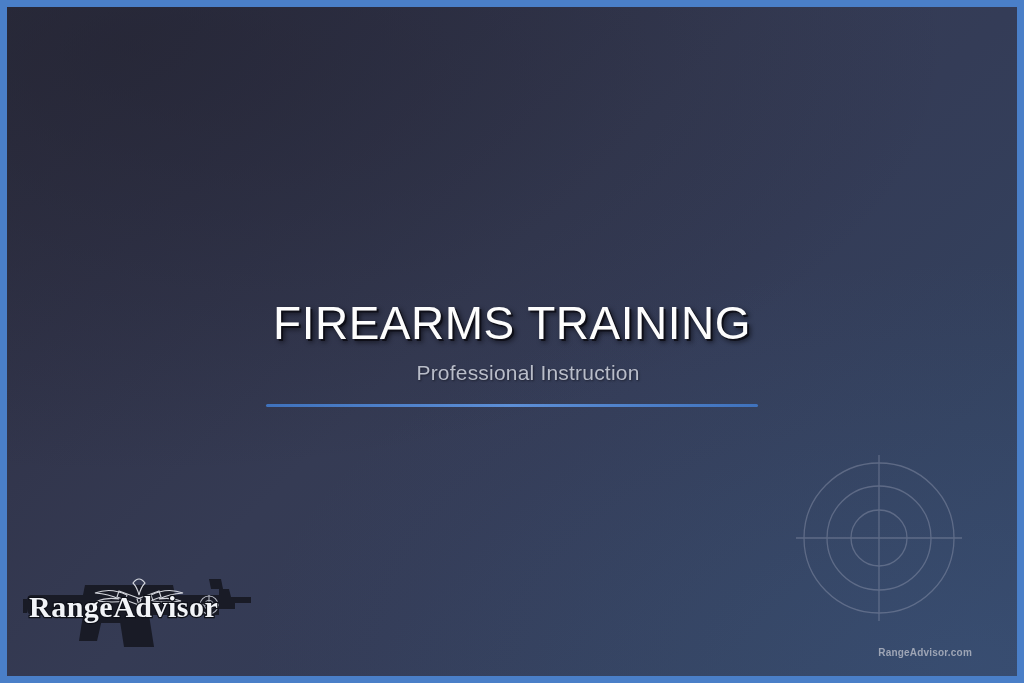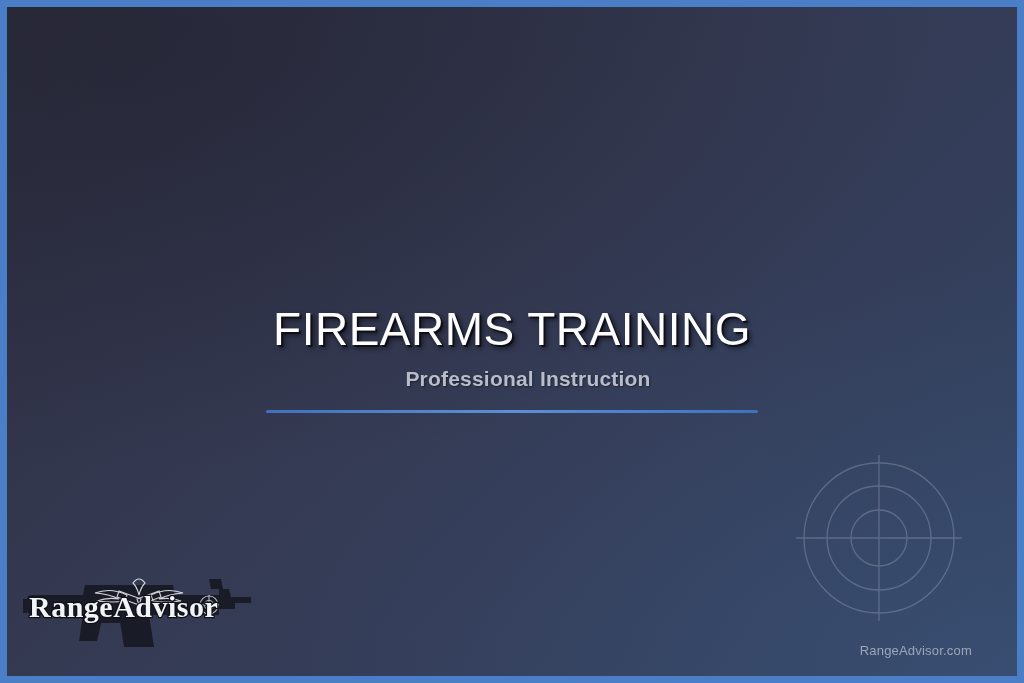--- a/index.html
+++ b/index.html
@@ -52,34 +52,34 @@
 
   
   .title-block {
     position: absolute;
     left: 0;
     right: 0;
     top: 286px;
     text-align: center;
   }
   .slide-title {
-    margin: 12px;
+    margin: 6px;
     font-size: 46px;
     font-weight: normal;
     letter-spacing: 0.5px;
     color: #fdfdfd;
     line-height: 1.05;
     text-shadow:
       2px 2px 0 rgba(12,12,20,0.85),
       3px 3px 5px rgba(8,8,14,0.75);
   }
   .slide-subtitle {
     margin: 14px 0 4px 0;
     font-size: 21px;
-    font-weight: bold;
+    font-weight: normal;
     color: #b9bdc9;
     letter-spacing: 0.2px;
     text-shadow: 1px 1px 2px rgba(10,10,18,0.5);
     padding-left: 32px;
   }
   .divider {
     width: 492px;
     height: 3px;
     margin: 19px auto 0 auto;
     background: linear-gradient(90deg, #3f72bd 0%, #5d8fd6 50%, #3f72bd 100%);
@@ -93,23 +93,24 @@
     top: 558px;
     width: 240px;
     height: 82px;
   }
 
   
   .footer {
     position: absolute;
     right: 45px;
     bottom: 18px;
-    font-size: 13px;
+    font-size: 10px;
     color: #9ea5b5;
     letter-spacing: 0.2px;
+    font-weight: bold;
   }
 </style>
 </head>
 <body>
 
 <div class="slide">
 
   <div class="sheen"></div>
 
   <div class="crosshair">

